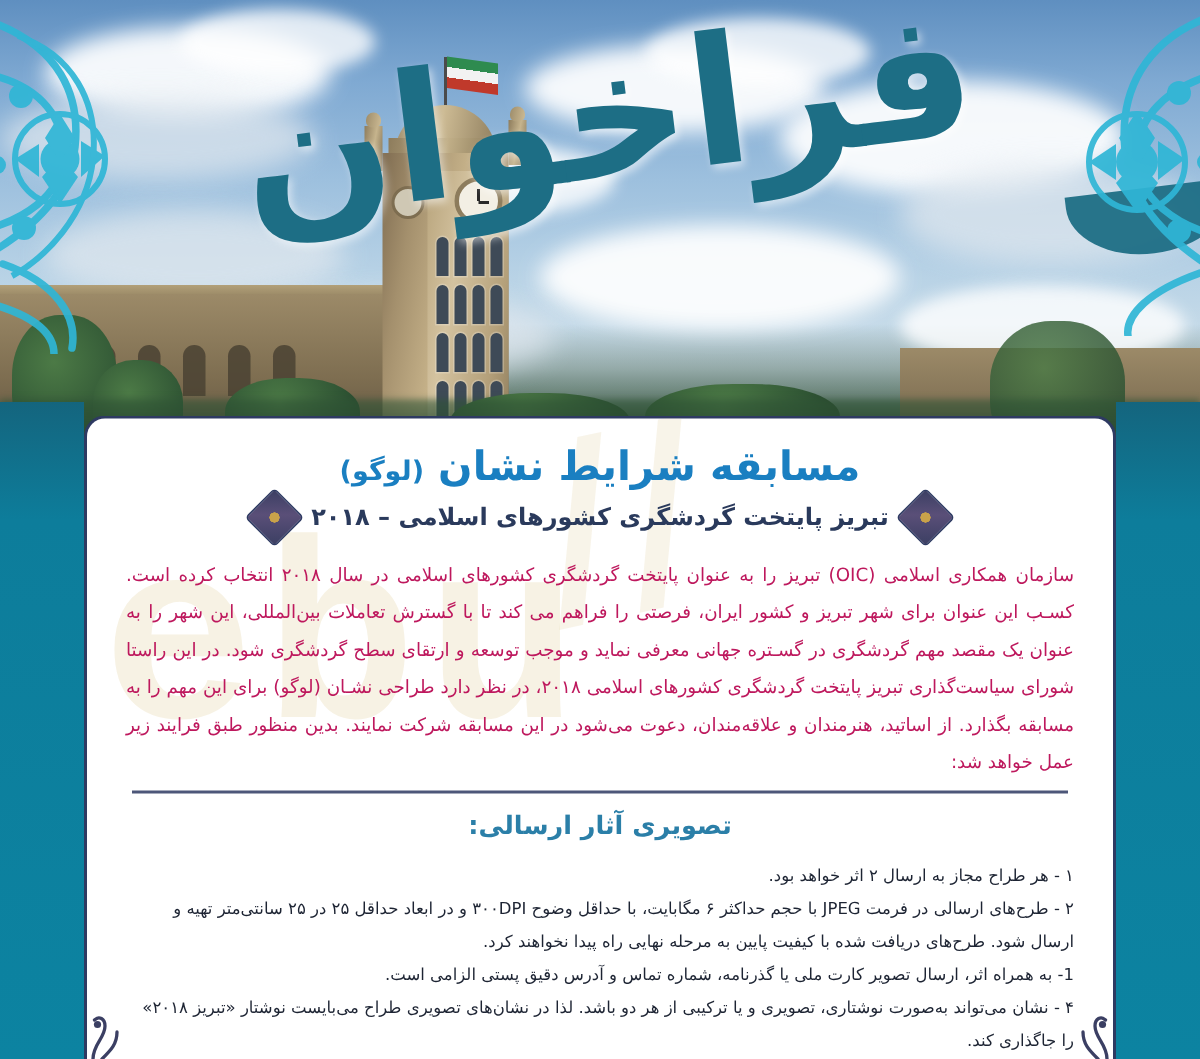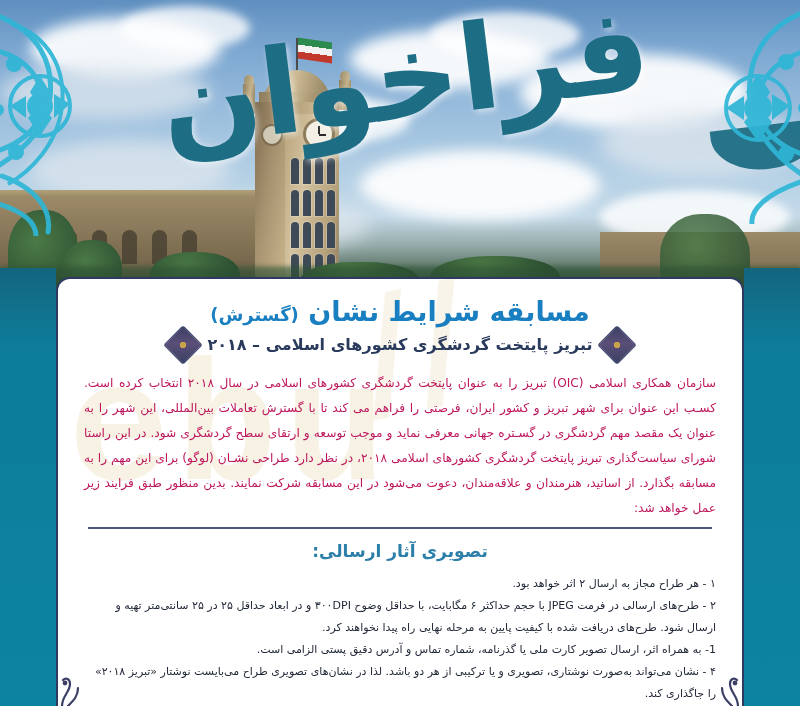--- a/index.html
+++ b/index.html
@@ -379,21 +379,21 @@
 
   <div class="card">
 
     <div class="wm">ebu</div>
     <div class="wm2">//</div>
 
     <div class="card-inner">
 
       <h1 class="title1">
         <span>مسابقه شرایط نشان</span>
-        <span class="sub">(گسترش)</span>
+        <span class="sub">(لوگو)</span>
       </h1>
 
       <div class="title2row">
         <span class="diamond"></span>
         <span class="title2">تبریز پایتخت گردشگری کشورهای اسلامی – ۲۰۱۸</span>
         <span class="diamond"></span>
       </div>
 
       <p class="para">سازمان همکاری اسلامی (OIC) تبریز را به عنوان پایتخت گردشگری کشورهای اسلامی در سال ۲۰۱۸ انتخاب کرده است. کسـب این عنوان برای شهر تبریز و کشور ایران، فرصتی را فراهم می کند تا با گسترش تعاملات بین‌المللی، این شهر را به عنوان یک مقصد مهم گردشگری در گسـتره جهانی معرفی نماید و موجب توسعه و ارتقای سطح گردشگری شود. در این راستا شورای سیاست‌گذاری تبریز پایتخت گردشگری کشورهای اسلامی ۲۰۱۸، در نظر دارد طراحی نشـان (لوگو) برای این مهم را به مسابقه بگذارد. از اساتید، هنرمندان و علاقه‌مندان، دعوت می‌شود در این مسابقه شرکت نمایند. بدین منظور طبق فرایند زیر عمل خواهد شد:</p>
 

